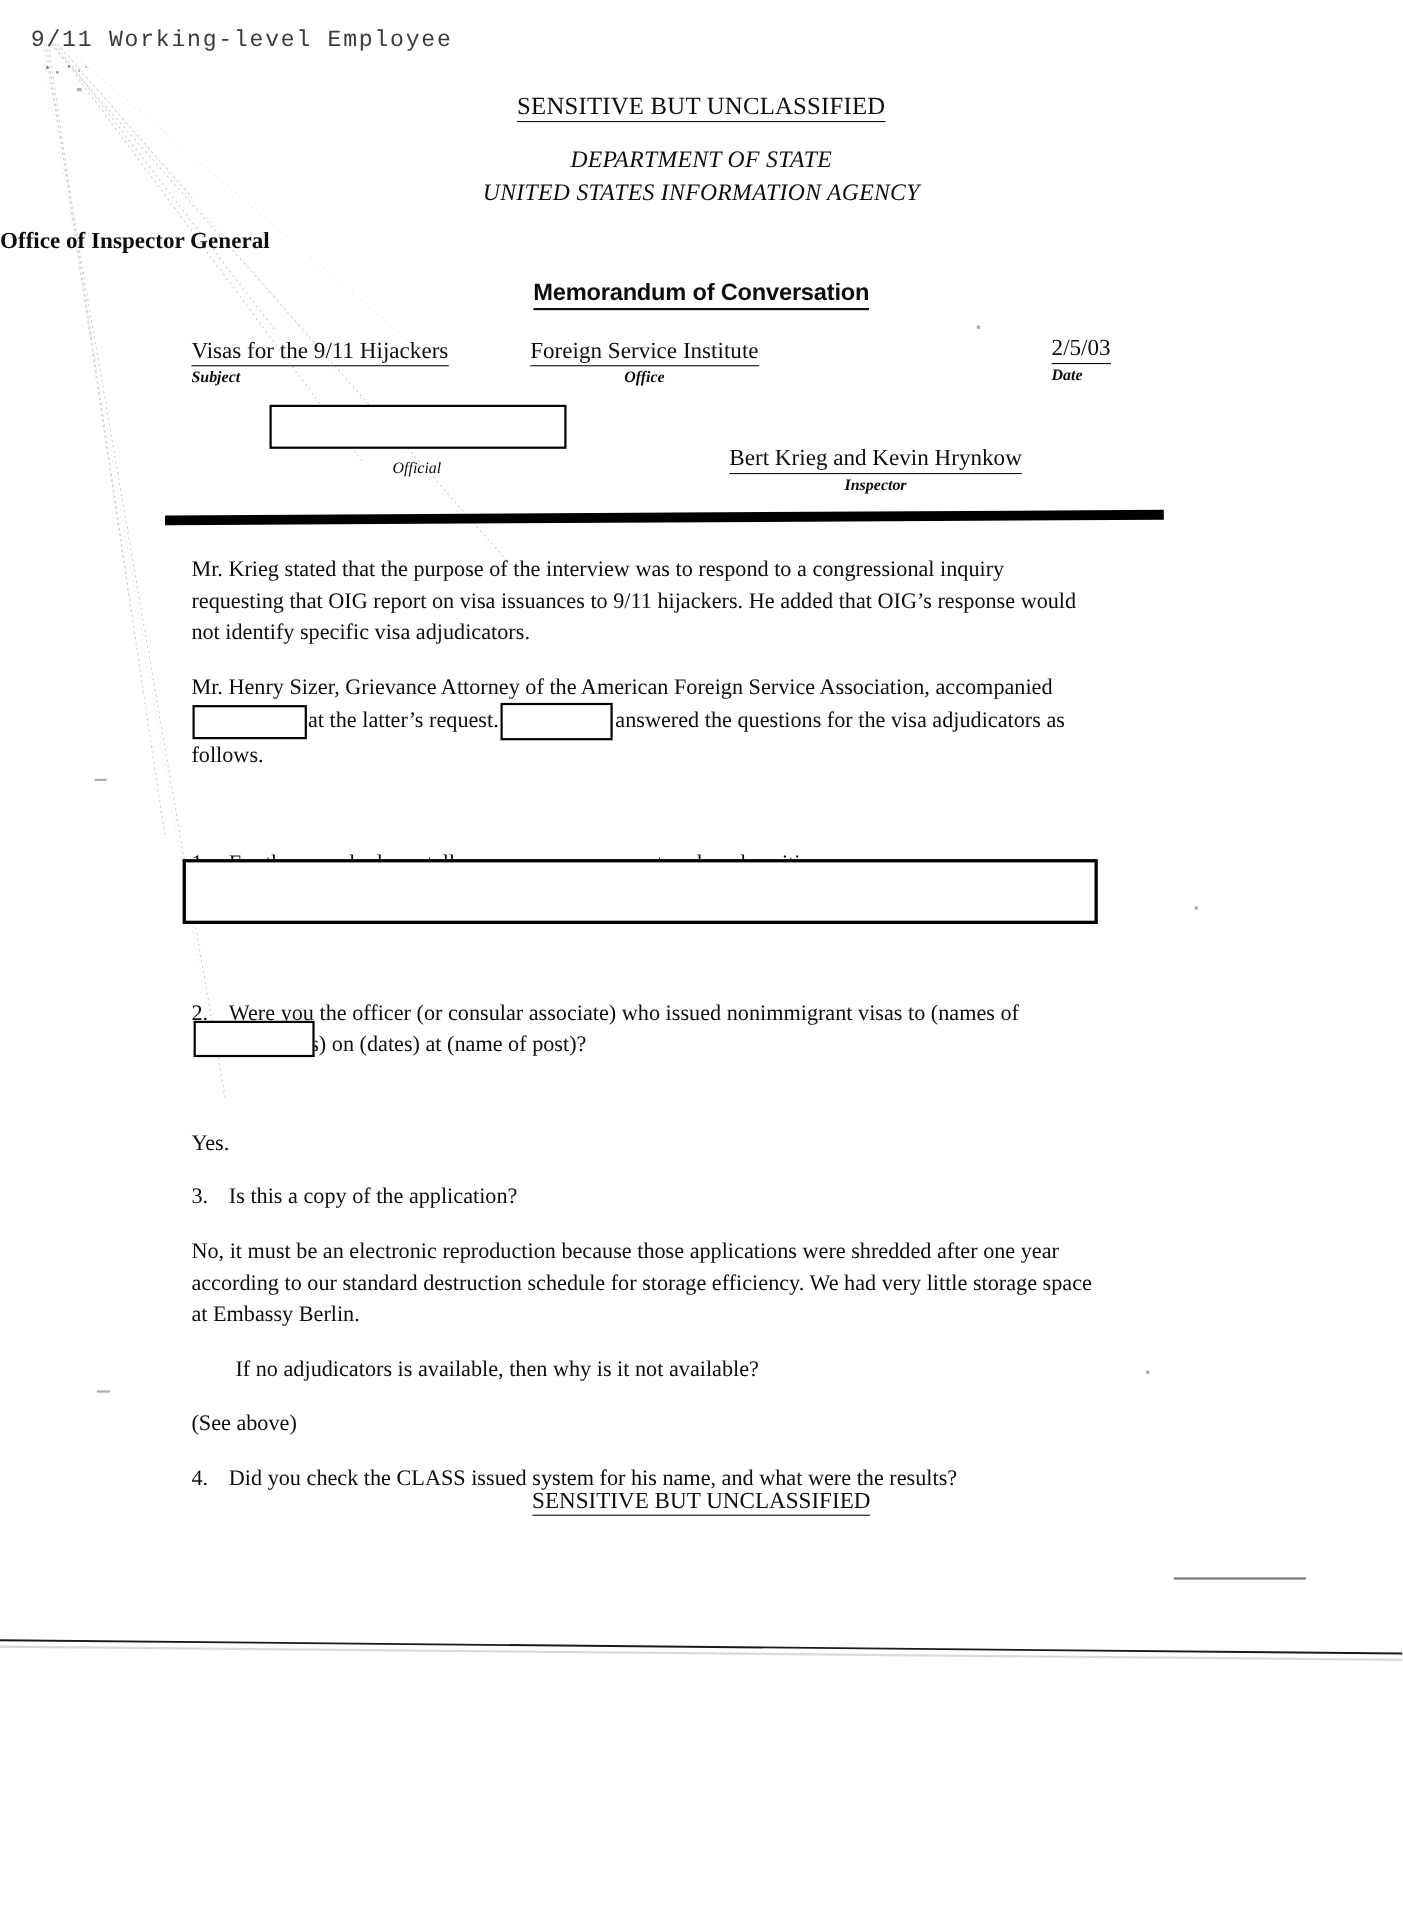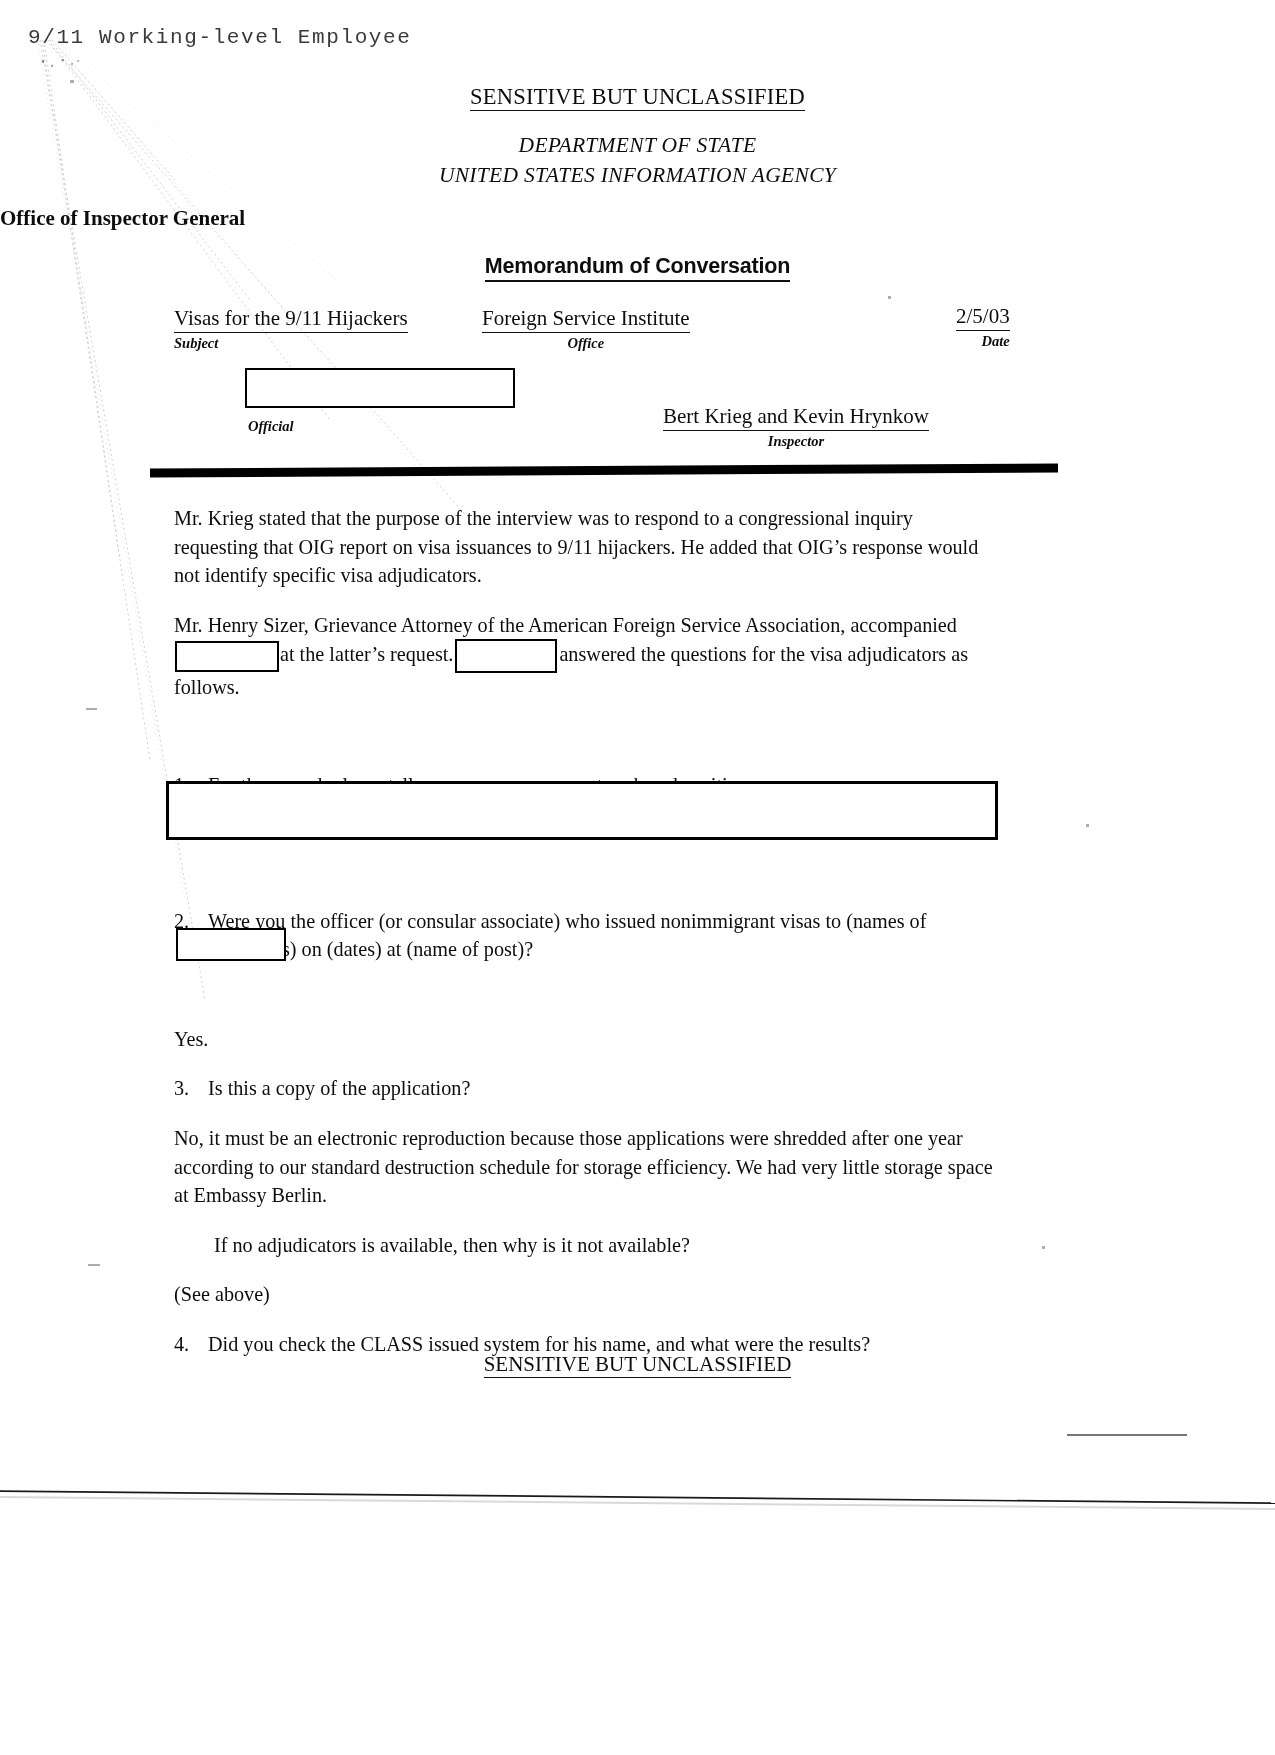--- a/index.html
+++ b/index.html
@@ -137,33 +137,34 @@
     margin-top: 2px;
   }
 
   #field-subject { left: 174px; top: 306px; }
   #field-subject .caption { text-align: left; }
 
   #field-office  { left: 482px; top: 306px; }
   #field-office .caption { text-align: center; }
 
   #field-date    { left: 956px; top: 304px; }
-  #field-date .caption { text-align: right; }
+  #field-date .caption { text-align: left; }
 
   #field-inspector { left: 663px; top: 364px; margin-top: 40px; }
   #field-inspector .caption { text-align: center; font-style: italic; }
 
   #official-caption {
     position: absolute;
     left: 248px;
     top: 418px;
     font-style: italic;
-    font-weight: bold;
+    font-weight: normal;
     font-size: 14.5px;
     width: 262px;
+    text-align: center;
   }
 
   
   .redaction {
     display: inline-block;
     background: #ffffff;
     border: 2.6px solid #000;
     vertical-align: middle;
   }
   .redaction-abs {

